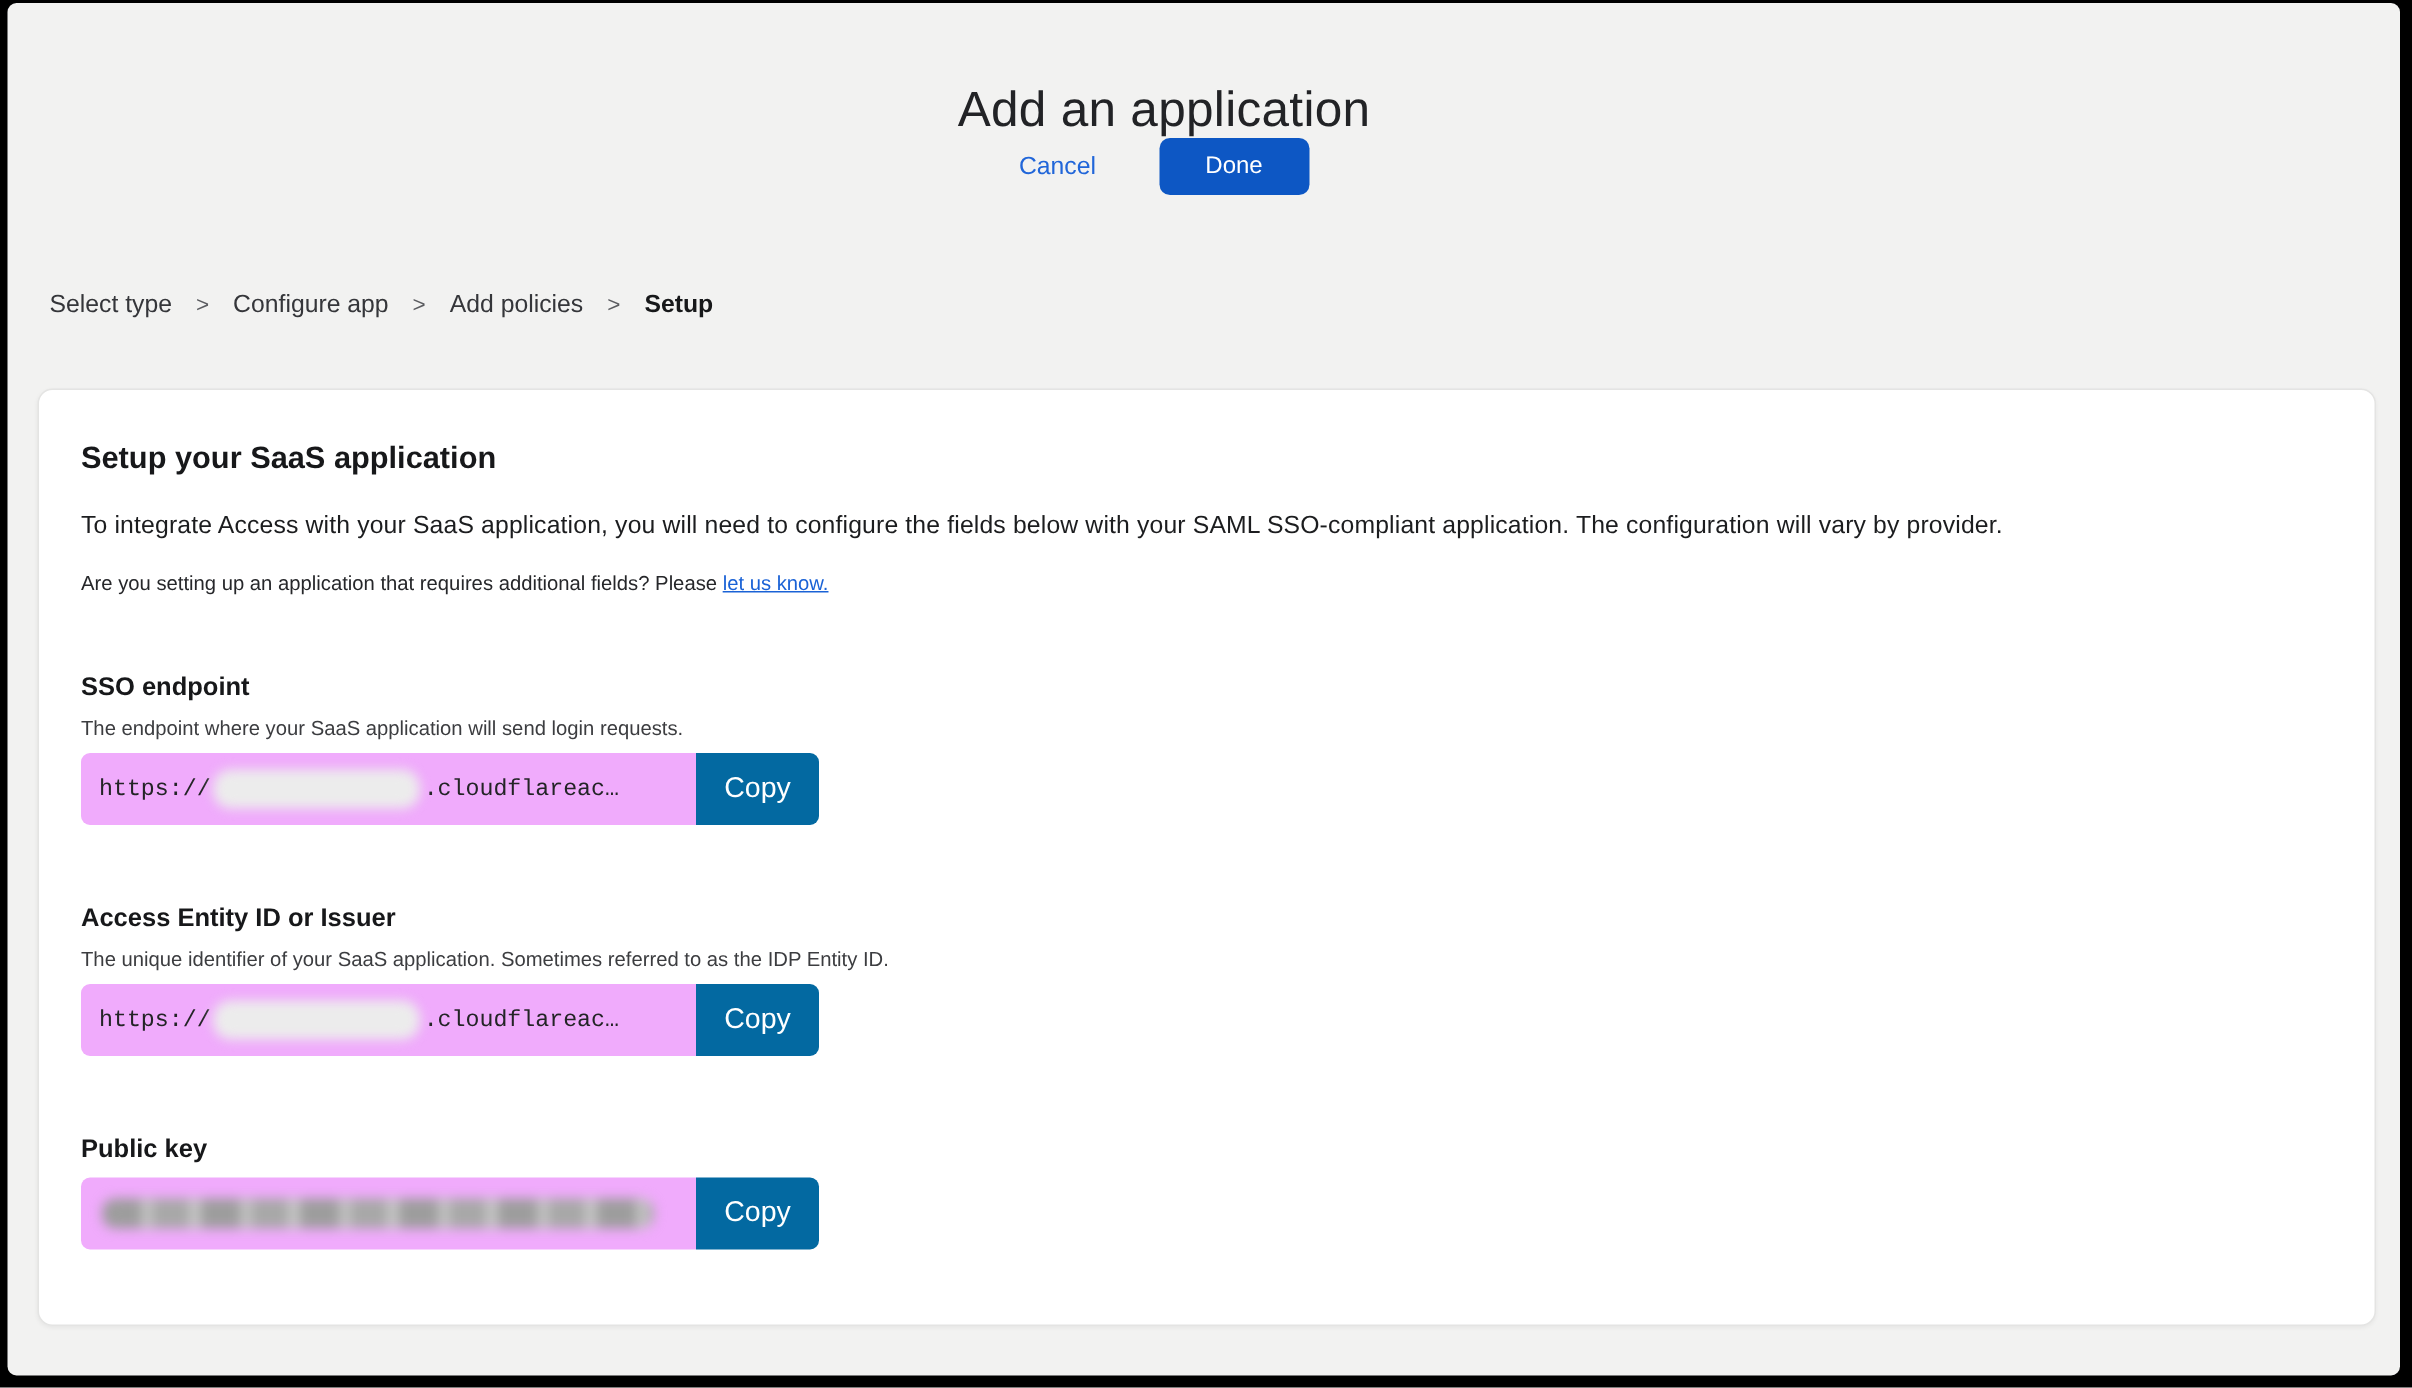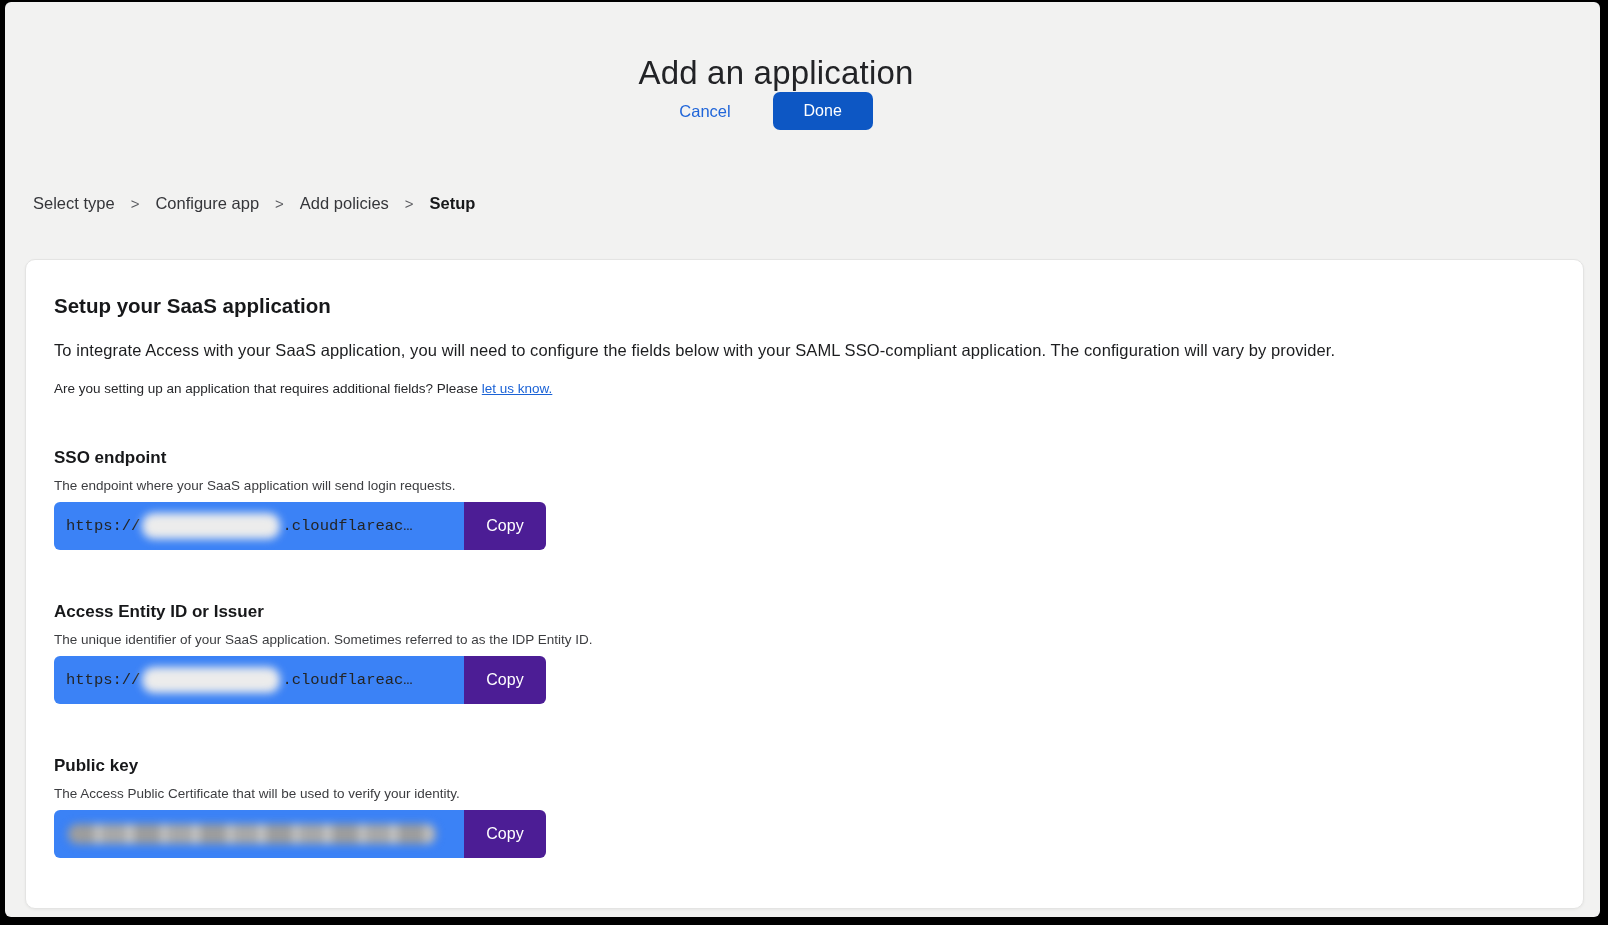--- a/index.html
+++ b/index.html
@@ -109,40 +109,40 @@
     margin-top: 10px;
   }
   .copy-row {
     display: flex;
     margin-top: 9px;
     width: 492px;
   }
   .code-box {
     width: 410px;
     height: 48px;
-    background: #3b82f6;
+    background: #f0abfc;
     border-radius: 6px 0 0 6px;
     display: flex;
     align-items: center;
     padding: 0 12px;
     font-family: "Liberation Mono", "DejaVu Sans Mono", monospace;
     font-size: 15.5px;
     color: #232426;
     white-space: nowrap;
     overflow: hidden;
   }
   .copy-btn {
     width: 82px;
     height: 48px;
-    background: #4c1d95;
+    background: #0369a1;
     color: #ffffff;
     border: none;
     border-radius: 0 6px 6px 0;
     font-family: "Liberation Sans", sans-serif;
-    font-size: 16px;
+    font-size: 19px;
     cursor: pointer;
   }
   .redact-inline {
     display: inline-block;
     width: 138px;
     height: 26px;
     margin: 0 2px;
     background: #ececec;
     border-radius: 12px;
     filter: blur(4px);
@@ -208,21 +208,20 @@
             <span>https://</span>
             <span class="redact-inline"></span>
             <span>.cloudflareac…</span>
           </div>
         <button class="copy-btn">Copy</button>
       </div>
     </div>
 
     <div class="section">
       <h3 class="section-heading">Public key</h3>
-      <p class="section-desc">The Access Public Certificate that will be used to verify your identity.</p>
       <div class="copy-row">
         <div class="code-box">
             <span class="redact-full"></span>
           </div>
         <button class="copy-btn">Copy</button>
       </div>
     </div>
   </section>
 
 </div>

